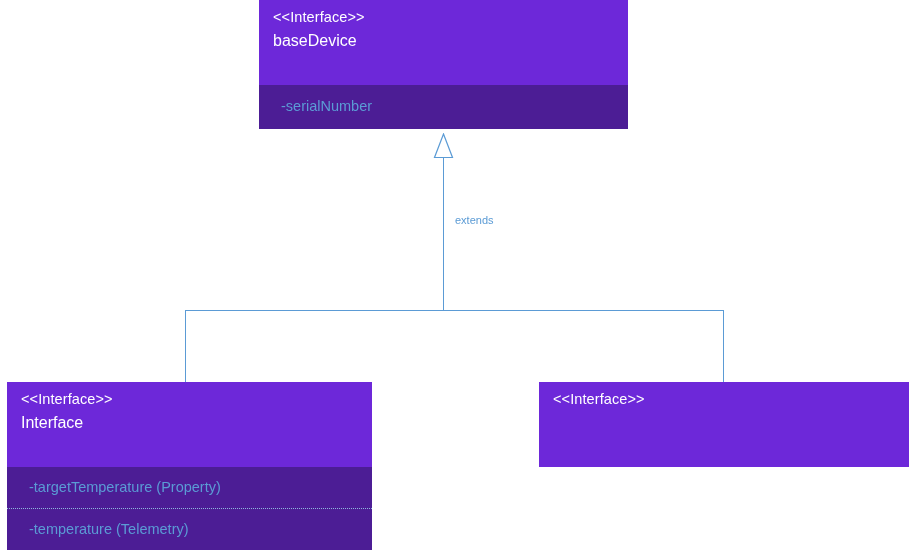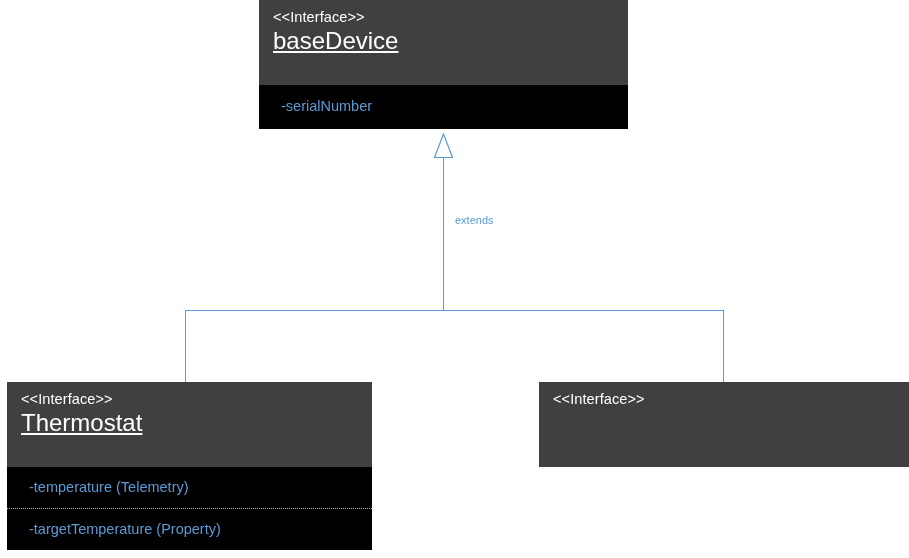--- a/index.html
+++ b/index.html
@@ -20,41 +20,40 @@
     height: 558px;
     background: #ffffff;
   }
 
   
   .uml-class {
     position: absolute;
     box-sizing: border-box;
   }
   .uml-header {
-    background: #404040;
+    background: #6d28d9;
     color: #ffffff;
     box-sizing: border-box;
     padding: 7px 14px 8px 14px;
   }
   .uml-stereotype {
     font-size: 14.5px;
     line-height: 20px;
     letter-spacing: 0.1px;
     color: #ffffff;
     white-space: nowrap;
   }
   .uml-name {
-    font-size: 24px;
+    font-size: 16px;
     line-height: 28px;
     color: #ffffff;
     white-space: nowrap;
-    text-decoration: underline;
   }
   .uml-body {
-    background: #000000;
+    background: #4c1d95;
     box-sizing: border-box;
   }
   .uml-attr {
     color: #5b9bd5;
     font-size: 14.5px;
     line-height: 19px;
     padding: 11px 14px 11px 22px;
     white-space: nowrap;
     box-sizing: border-box;
   }
@@ -135,25 +134,25 @@
   <div class="conn conn-v" id="conn-trunk"></div>
   <div class="conn conn-h" id="conn-bus"></div>
   <div class="conn conn-v" id="conn-drop-left"></div>
   <div class="conn conn-v" id="conn-drop-right"></div>
 
   <div id="edge-label-extends">extends</div>
 
   <div class="uml-class" id="class-thermostat">
     <div class="uml-header">
       <div class="uml-stereotype">&lt;&lt;Interface&gt;&gt;</div>
-      <div class="uml-name">Thermostat</div>
+      <div class="uml-name">Interface</div>
     </div>
     <div class="uml-body">
+      <div class="uml-attr">-targetTemperature (Property)</div>
       <div class="uml-attr">-temperature (Telemetry)</div>
-      <div class="uml-attr">-targetTemperature (Property)</div>
     </div>
   </div>
 
   <div class="uml-class" id="class-flowcontroller">
     <div class="uml-header">
       <div class="uml-stereotype">&lt;&lt;Interface&gt;&gt;</div>
     </div>
   </div>
 
 </div>

